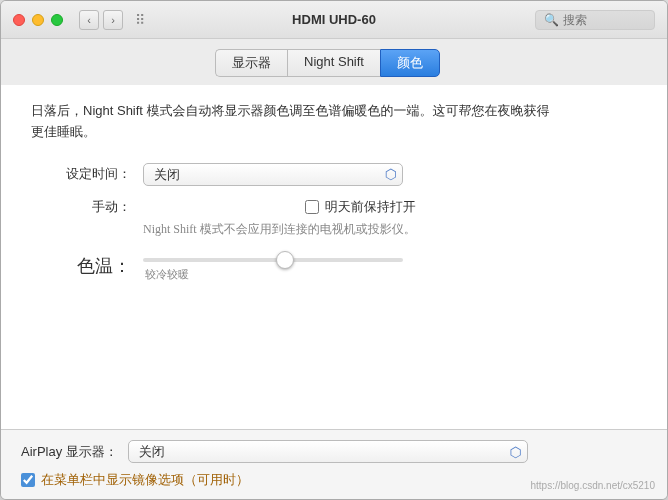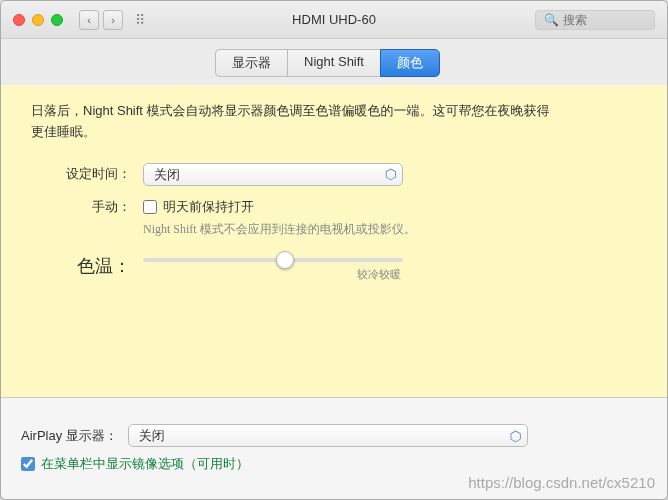--- a/index.html
+++ b/index.html
@@ -75,21 +75,21 @@
       margin-left: 12px;
       color: #888;
       font-size: 14px;
     }
 
     .title {
       position: absolute;
       left: 50%;
       transform: translateX(-50%);
       font-size: 13px;
-      font-weight: 400;
+      font-weight: 700;
       color: #333;
     }
 
     .search-box {
       margin-left: auto;
       display: flex;
       align-items: center;
       background: rgba(0,0,0,0.06);
       border: 1px solid #ccc;
       border-radius: 4px;
@@ -132,21 +132,21 @@
     .tab:last-child {
       border-radius: 0 5px 5px 0;
       background: linear-gradient(to bottom, #5ba3f5, #2a7edf);
       color: white;
       border-color: #2060c0;
     }
 
     
     .content {
       flex: 1;
-      background: #fef9c3;
+      background: #ffffff;
       padding: 16px 30px;
       overflow: hidden;
     }
 
     .description {
       font-size: 13px;
       color: #333;
       line-height: 1.6;
       margin-bottom: 20px;
       max-width: 520px;
@@ -200,20 +200,21 @@
       color: #5580c9;
       font-size: 14px;
       pointer-events: none;
     }
 
     
     .manual-section {
       display: flex;
       flex-direction: column;
       gap: 4px;
+      align-items: flex-end;
     }
     .manual-row {
       display: flex;
       align-items: center;
       gap: 8px;
     }
     .checkbox-wrapper {
       display: flex;
       align-items: center;
       gap: 6px;
@@ -269,31 +270,31 @@
       width: 18px;
       height: 18px;
       border-radius: 50%;
       background: white;
       border: 1px solid #bbb;
       box-shadow: 0 1px 3px rgba(0,0,0,0.3);
       cursor: pointer;
     }
     .slider-labels {
       display: flex;
-      justify-content: flex-end;
+      justify-content: flex-start;
       font-size: 11px;
       color: #888;
       padding: 0 2px;
     }
 
     
     .bottom-section {
       background: #f5f5f5;
       border-top: 1px solid #ccc;
-      padding: 26px 20px;
+      padding: 10px 20px;
       flex-shrink: 0;
     }
     .bottom-row {
       display: flex;
       align-items: center;
       gap: 10px;
       margin-bottom: 8px;
     }
     .bottom-label {
       font-size: 13px;
@@ -323,28 +324,28 @@
       align-items: center;
       gap: 6px;
     }
     .checkbox-row input[type="checkbox"] {
       width: 14px;
       height: 14px;
       accent-color: #4a90d9;
     }
     .checkbox-row label {
       font-size: 13px;
-      color: #15803d;
+      color: #a16207;
       cursor: pointer;
     }
     .watermark {
       position: absolute;
       bottom: 8px;
       right: 12px;
-      font-size: 15px;
+      font-size: 10px;
       color: #aaa;
     }
   </style>
 </head>
 <body>
 
 <div class="window">
 
   <div class="titlebar">
     <div class="traffic-lights">

